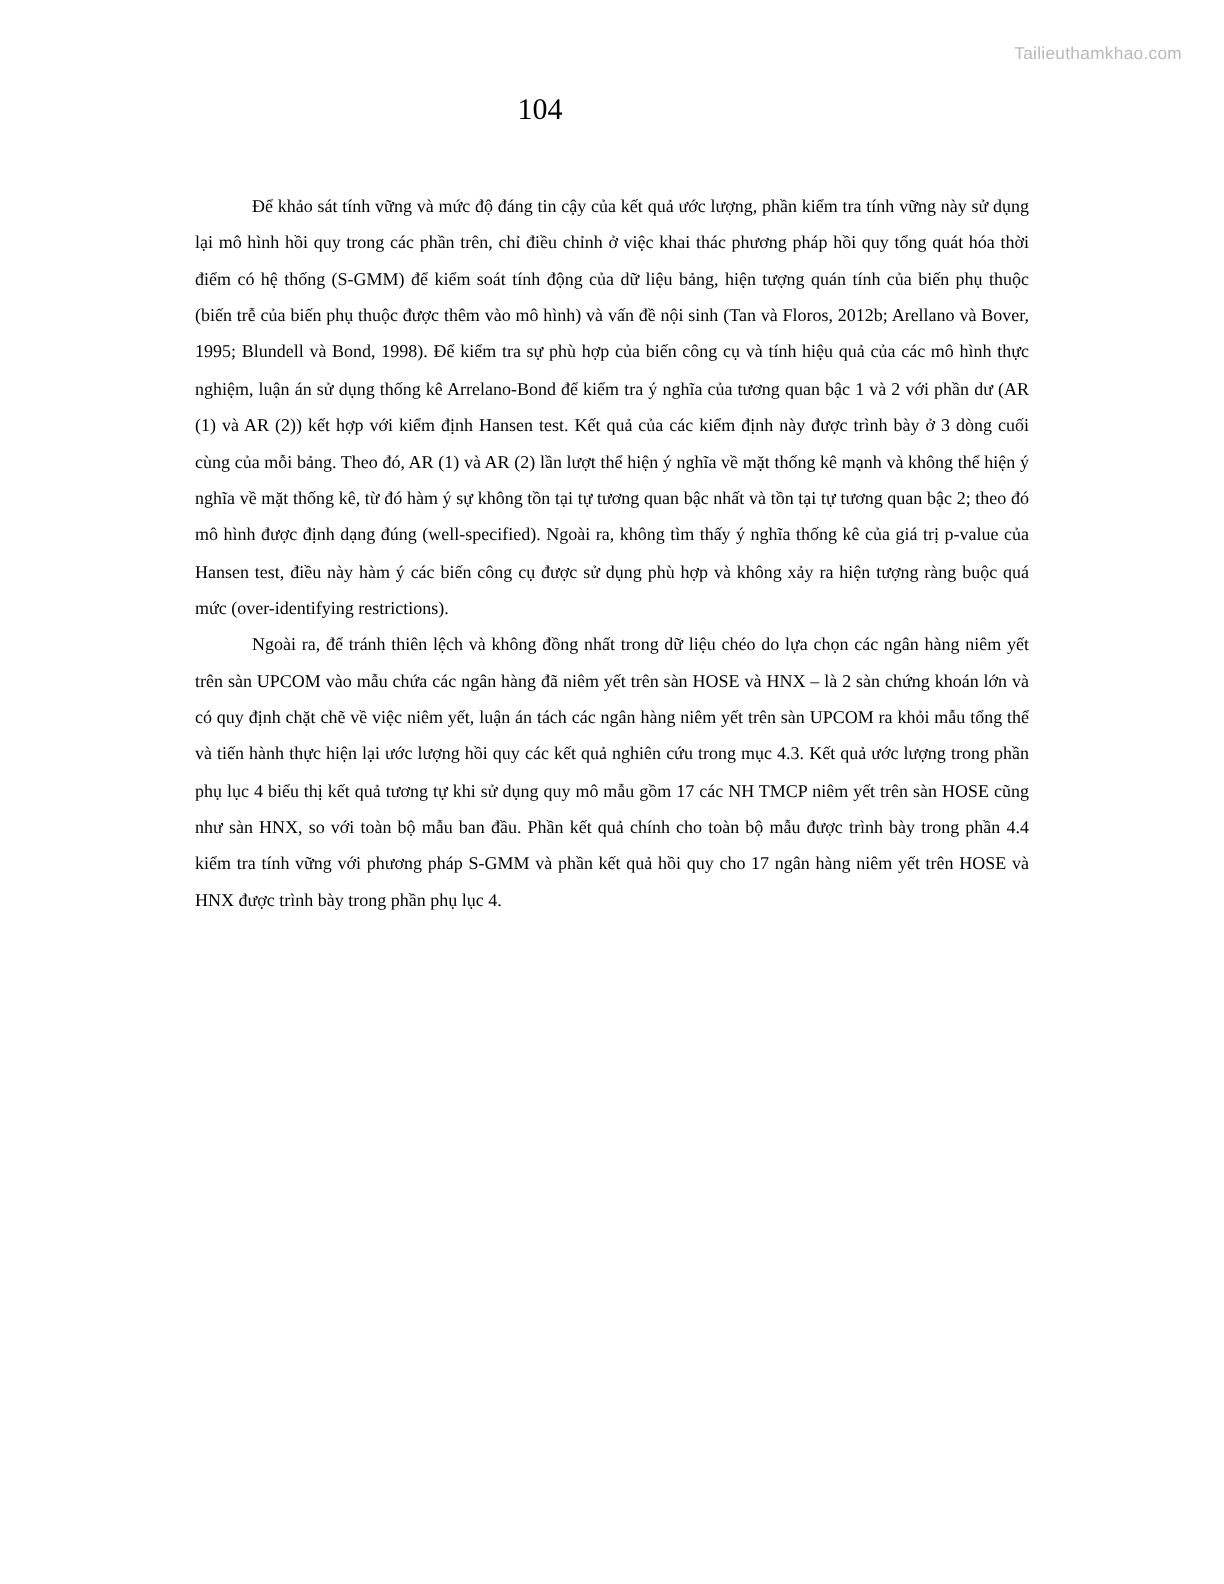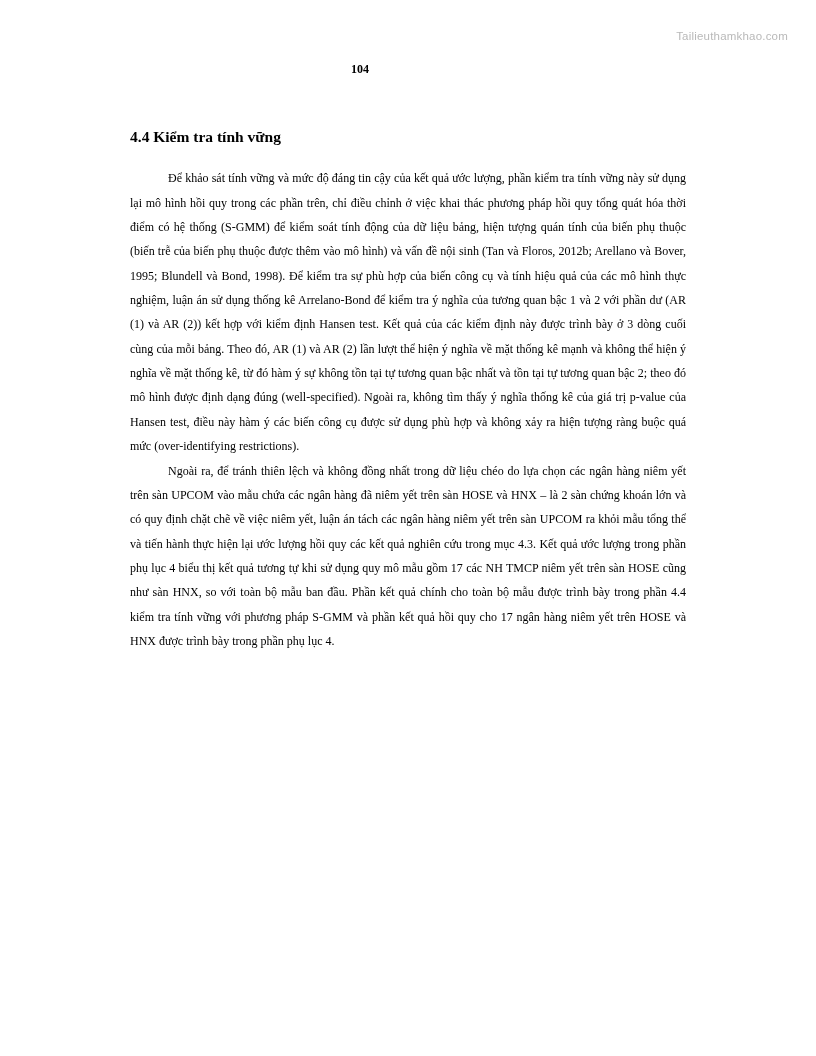--- a/index.html
+++ b/index.html
@@ -29,22 +29,21 @@
     font-size: 11.5px;
     color: #b9b9b9;
     letter-spacing: 0.2px;
   }
   .page-number {
     position: absolute;
     top: 62px;
     left: 0;
     width: 720px;
     text-align: center;
-    font-size: 12px;
-    font-weight: bold;
+    font-size: 20px;
   }
   .content {
     position: absolute;
     top: 125px;
     left: 130px;
     width: 556px;
   }
   .section-heading {
     font-size: 15.5px;
     font-weight: bold;
@@ -68,21 +67,20 @@
 <body>
 
 <div class="page">
 
   <div class="watermark">Tailieuthamkhao.com</div>
 
   <div class="page-number">104</div>
 
   <div class="content">
 
-    <h2 class="section-heading">4.4 Kiểm tra tính vững</h2>
 
     <p class="body-par">Để khảo sát tính vững và mức độ đáng tin cậy của kết quả ước lượng, phần kiểm tra tính vững này sử dụng lại mô hình hồi quy trong các phần trên, chỉ điều chỉnh ở việc khai thác phương pháp hồi quy tổng quát hóa thời điểm có hệ thống (S-GMM) để kiểm soát tính động của dữ liệu bảng, hiện tượng quán tính của biến phụ thuộc (biến trễ của biến phụ thuộc được thêm vào mô hình) và vấn đề nội sinh (Tan và Floros, 2012b; Arellano và Bover, 1995; Blundell và Bond, 1998). Để kiểm tra sự phù hợp của biến công cụ và tính hiệu quả của các mô hình thực nghiệm, luận án sử dụng thống kê Arrelano-Bond để kiểm tra ý nghĩa của tương quan bậc 1 và 2 với phần dư (AR (1) và AR (2)) kết hợp với kiểm định Hansen test. Kết quả của các kiểm định này được trình bày ở 3 dòng cuối cùng của mỗi bảng. Theo đó, AR (1) và AR (2) lần lượt thể hiện ý nghĩa về mặt thống kê mạnh và không thể hiện ý nghĩa về mặt thống kê, từ đó hàm ý sự không tồn tại tự tương quan bậc nhất và tồn tại tự tương quan bậc 2; theo đó mô hình được định dạng đúng (well-specified). Ngoài ra, không tìm thấy ý nghĩa thống kê của giá trị p-value của Hansen test, điều này hàm ý các biến công cụ được sử dụng phù hợp và không xảy ra hiện tượng ràng buộc quá mức (over-identifying restrictions).</p>
 
     <p class="body-par">Ngoài ra, để tránh thiên lệch và không đồng nhất trong dữ liệu chéo do lựa chọn các ngân hàng niêm yết trên sàn UPCOM vào mẫu chứa các ngân hàng đã niêm yết trên sàn HOSE và HNX – là 2 sàn chứng khoán lớn và có quy định chặt chẽ về việc niêm yết, luận án tách các ngân hàng niêm yết trên sàn UPCOM ra khỏi mẫu tổng thể và tiến hành thực hiện lại ước lượng hồi quy các kết quả nghiên cứu trong mục 4.3. Kết quả ước lượng trong phần phụ lục 4 biểu thị kết quả tương tự khi sử dụng quy mô mẫu gồm 17 các NH TMCP niêm yết trên sàn HOSE cũng như sàn HNX, so với toàn bộ mẫu ban đầu. Phần kết quả chính cho toàn bộ mẫu được trình bày trong phần 4.4 kiểm tra tính vững với phương pháp S-GMM và phần kết quả hồi quy cho 17 ngân hàng niêm yết trên HOSE và HNX được trình bày trong phần phụ lục 4.</p>
 
   </div>
 
 </div>
 
 </body></html>

